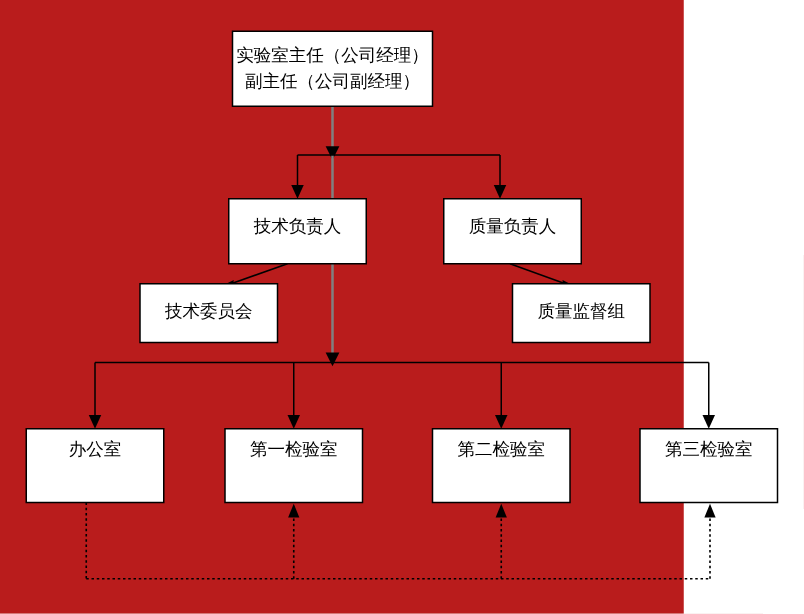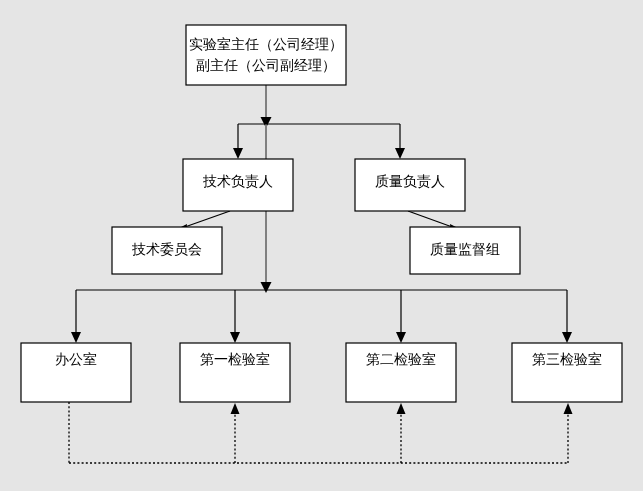--- a/index.html
+++ b/index.html
@@ -9,23 +9,23 @@
     background: #ffffff;
   }
   body {
     width: 643px;
     height: 491px;
     font-family: "Liberation Sans", "DejaVu Sans", sans-serif;
     overflow: hidden;
   }
   #org-chart-root {
     position: relative;
-    width: 643px;
+    width: 547px;
     height: 491px;
-    background: #e5e5e5;
+    background: #b91c1c;
   }
   svg.diagram-canvas {
     position: absolute;
     left: 0;
     top: 0;
     width: 643px;
     height: 491px;
     display: block;
   }
   .node-box {

